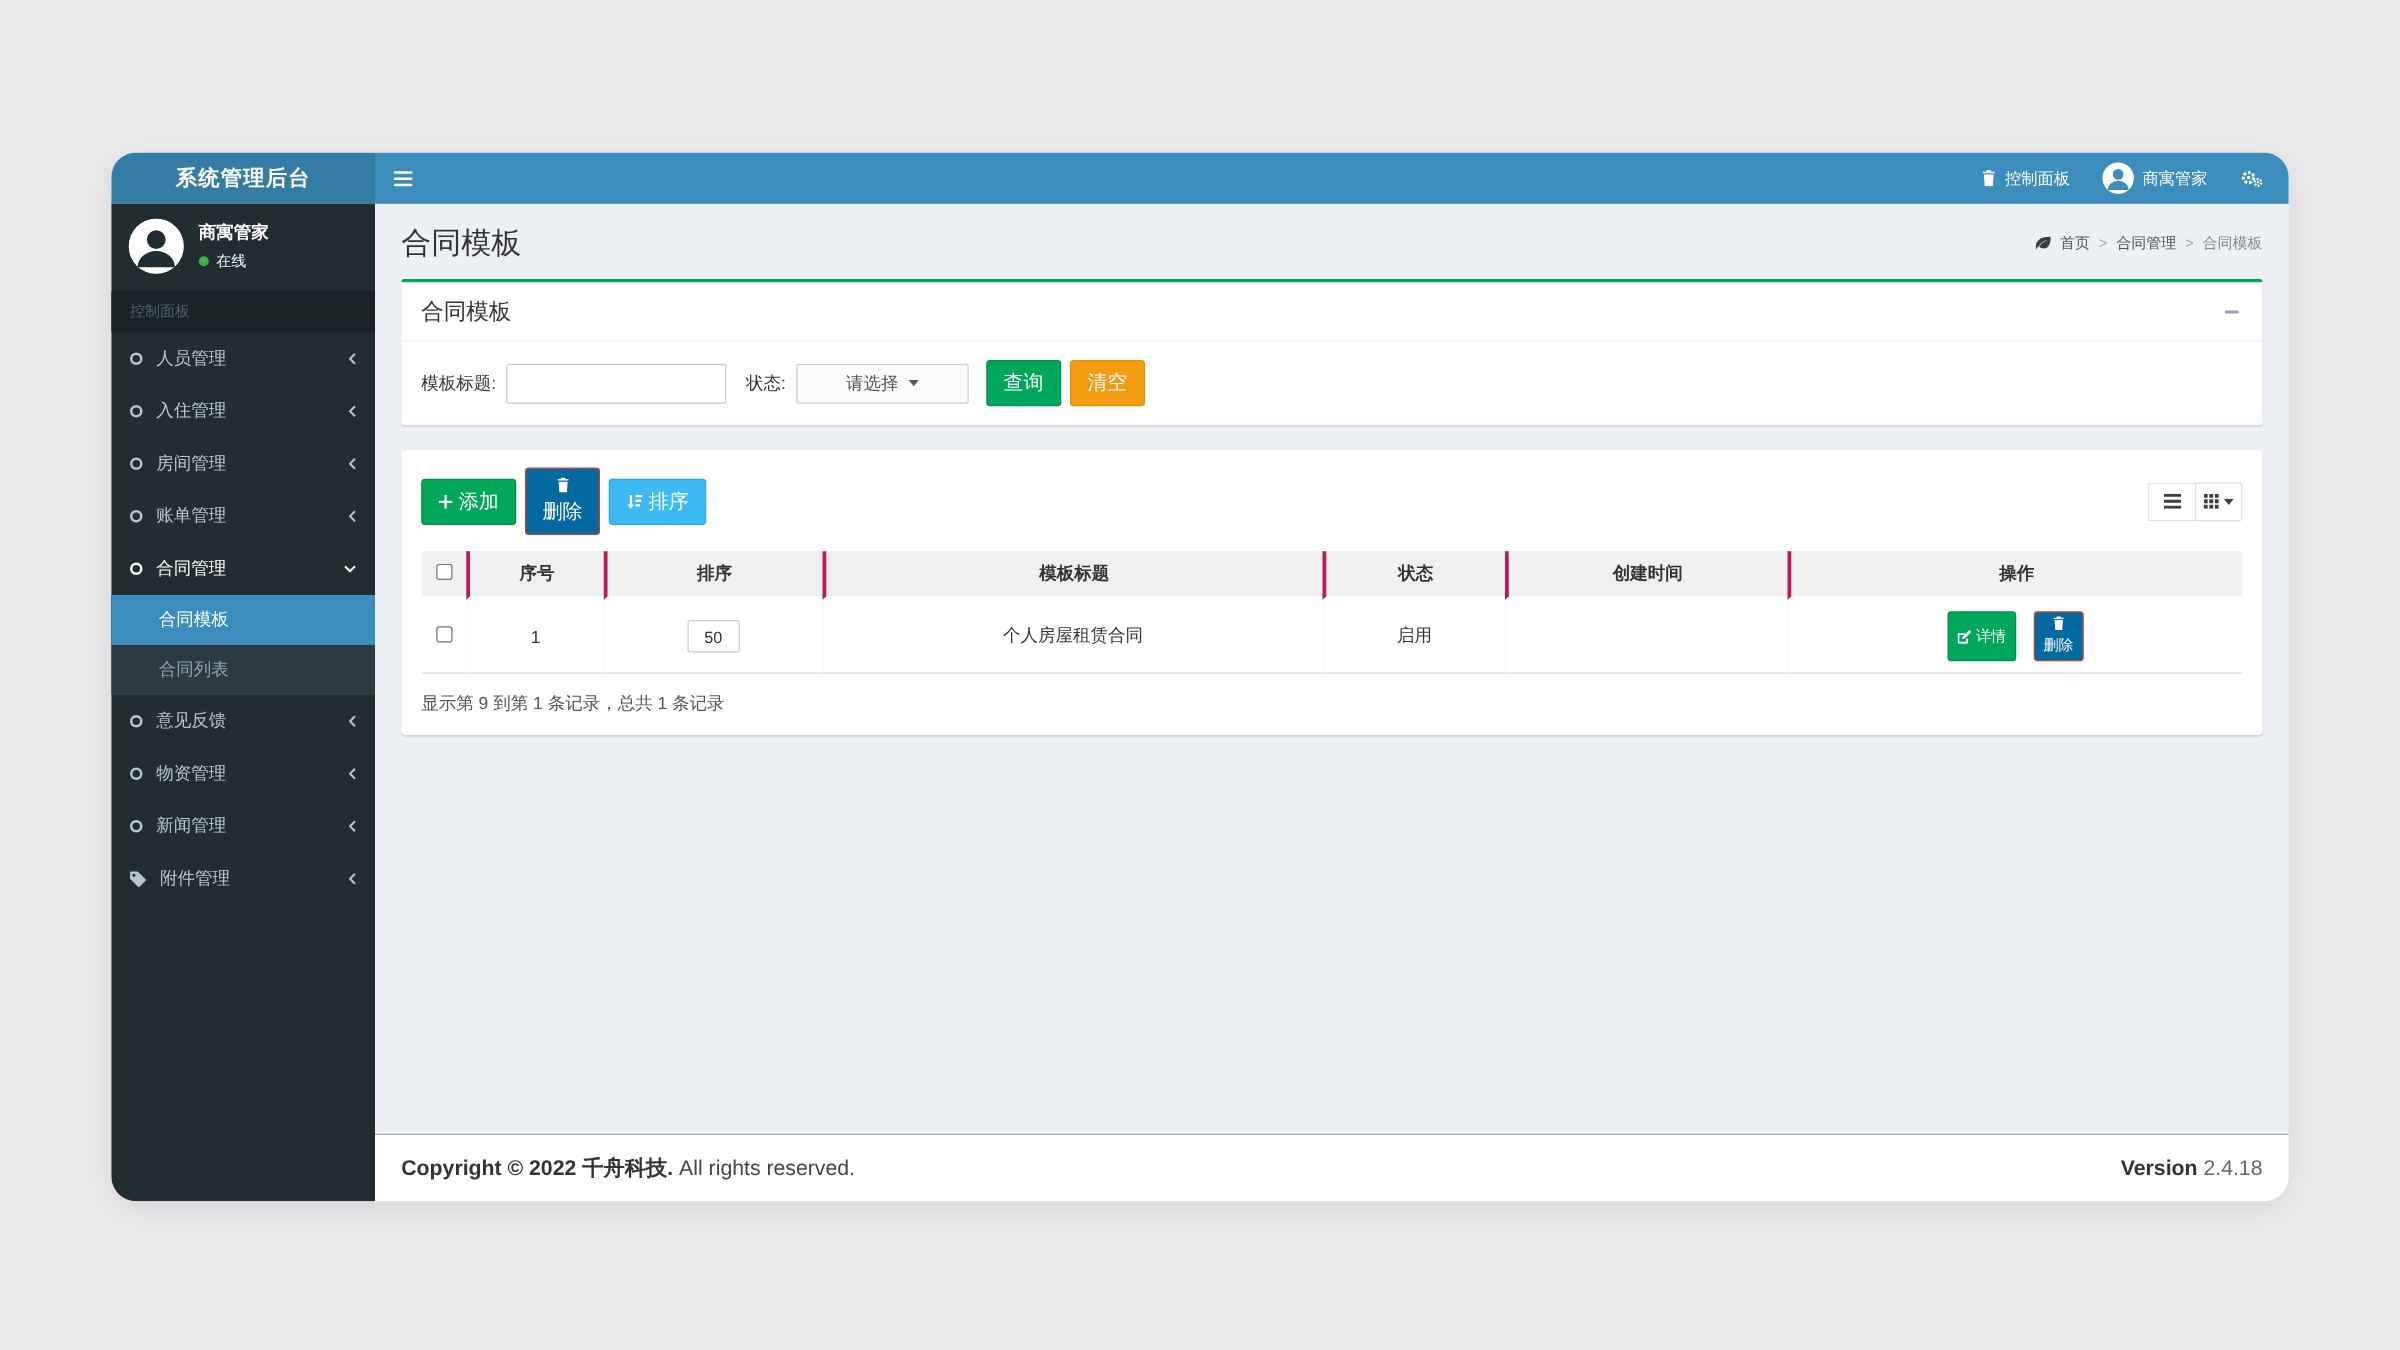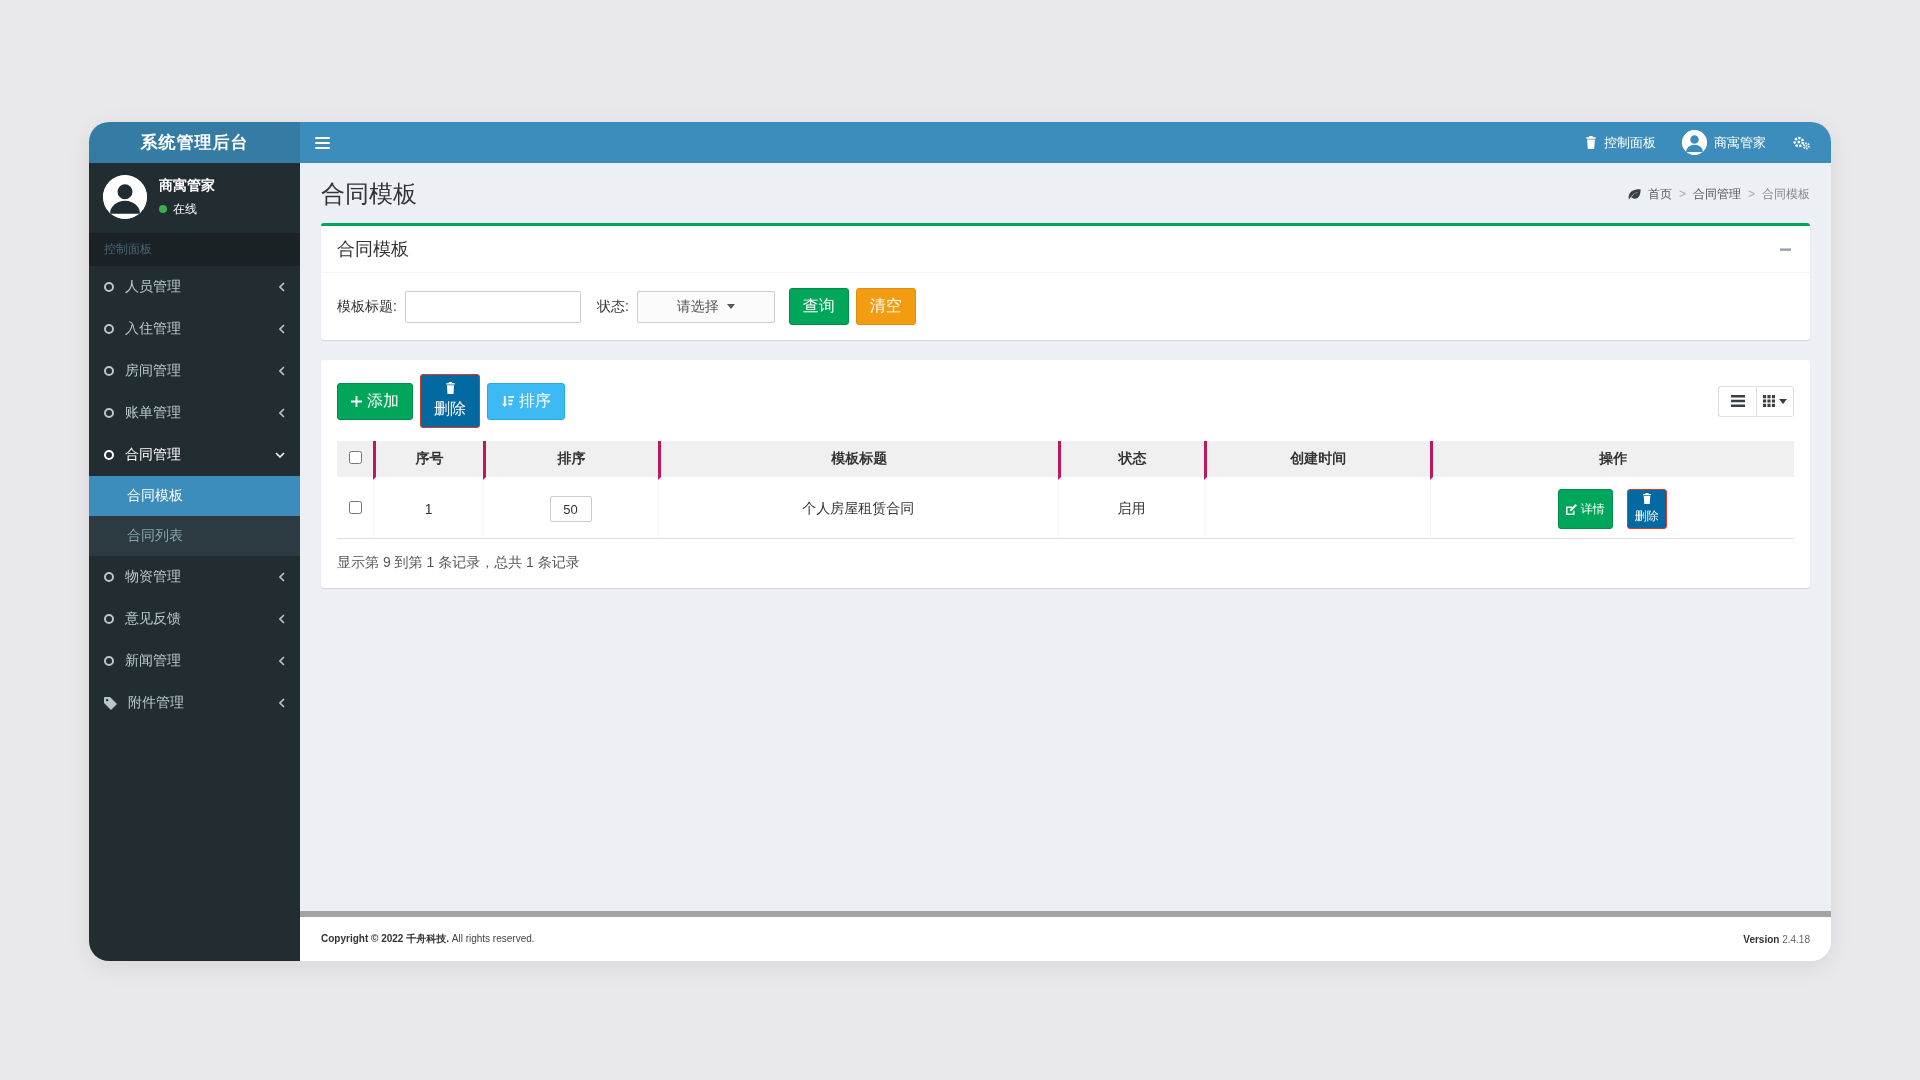--- a/index.html
+++ b/index.html
@@ -91,21 +91,21 @@
     padding:9px 4px; font-size:14px; color:#333; text-align:center;
     border-bottom:1px solid #ddd; border-left:1px solid #f7f7f7; background:#fff;
   }
   table.data td:first-child { border-left:none; }
   .col-check { width:2.5%; } .col-idx { width:7.5%; } .col-sort { width:12%; }
   .col-title { width:27.5%; } .col-status { width:10%; } .col-created { width:15.5%; } .col-ops { width:25%;font-family:Liberation Serif, serif; }
   .sort-input { width:42px; height:26px; text-align:center; border:1px solid #ccc; border-radius:2px; font-size:13px; color:#333; outline:none; font-family:inherit; }
   .row-actions { display:flex; justify-content:center; gap:7px; }
   .summary { margin-top:15px; font-size:14px; color:#555; }
   
-  .footer { background:#fff; border-top:6px solid #a3a3a3; padding:15px 21px; font-size:10px; color:#444; display:flex; align-items:center; flex-shrink:0; }
+  .footer { background:#fff; border-top:1px solid #a3a3a3; padding:15px 21px; font-size:17px; color:#444; display:flex; align-items:center; flex-shrink:0; }
   .footer .right { margin-left:auto; color:#666; }
   .footer b { color:#333; }
   input[type="checkbox"] { width:13px; height:13px; cursor:pointer; }
   svg { display:block; }
 </style>
 </head>
 <body>
 
 <div class="window">
 
@@ -220,30 +220,30 @@
               <path d="M1 1l4 4 4-4" stroke="currentColor" stroke-width="1.6" fill="none"></path>
             </svg>
           </span>
       </div>
       <div class="submenu">
         <div class="submenu-item active">合同模板</div>
         <div class="submenu-item">合同列表</div>
       </div>
       <div class="menu-item">
         <span class="circle-o"></span>
+        <span>意见反馈</span>
+        <span class="chev">
+            <svg viewBox="0 0 6 10" width="6" height="10">
+              <path d="M5 1 1 5l4 4" stroke="currentColor" stroke-width="1.6" fill="none"></path>
+            </svg>
+          </span>
+      </div>
+      <div class="menu-item">
+        <span class="circle-o"></span>
         <span>物资管理</span>
-        <span class="chev">
-            <svg viewBox="0 0 6 10" width="6" height="10">
-              <path d="M5 1 1 5l4 4" stroke="currentColor" stroke-width="1.6" fill="none"></path>
-            </svg>
-          </span>
-      </div>
-      <div class="menu-item">
-        <span class="circle-o"></span>
-        <span>意见反馈</span>
         <span class="chev">
             <svg viewBox="0 0 6 10" width="6" height="10">
               <path d="M5 1 1 5l4 4" stroke="currentColor" stroke-width="1.6" fill="none"></path>
             </svg>
           </span>
       </div>
       <div class="menu-item">
         <span class="circle-o"></span>
         <span>新闻管理</span>
         <span class="chev">

